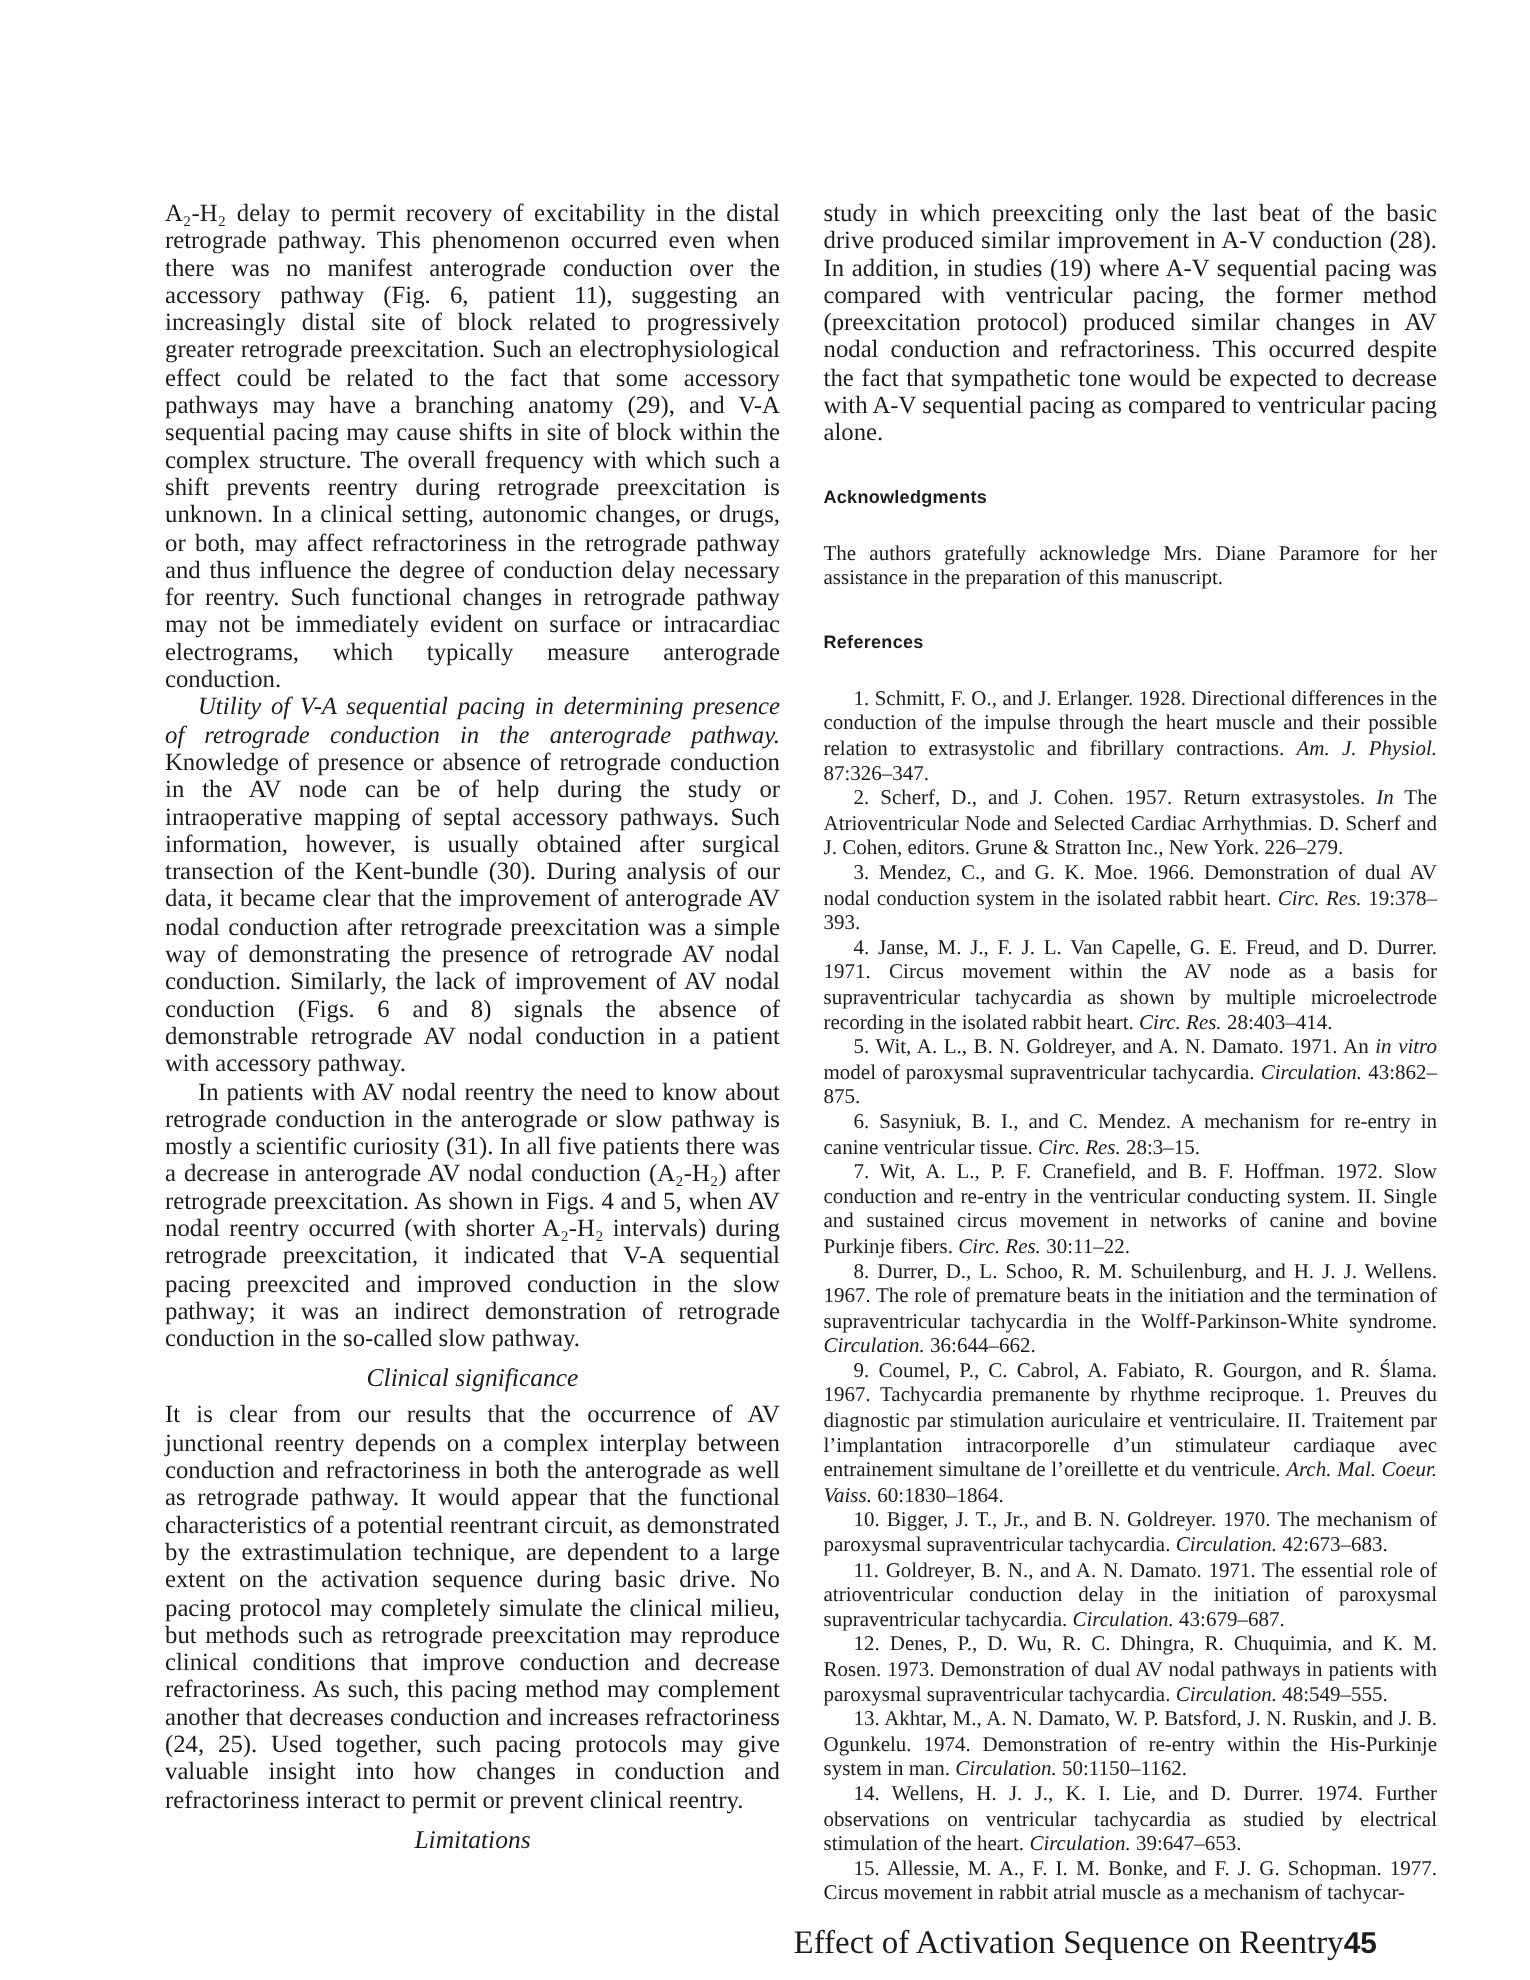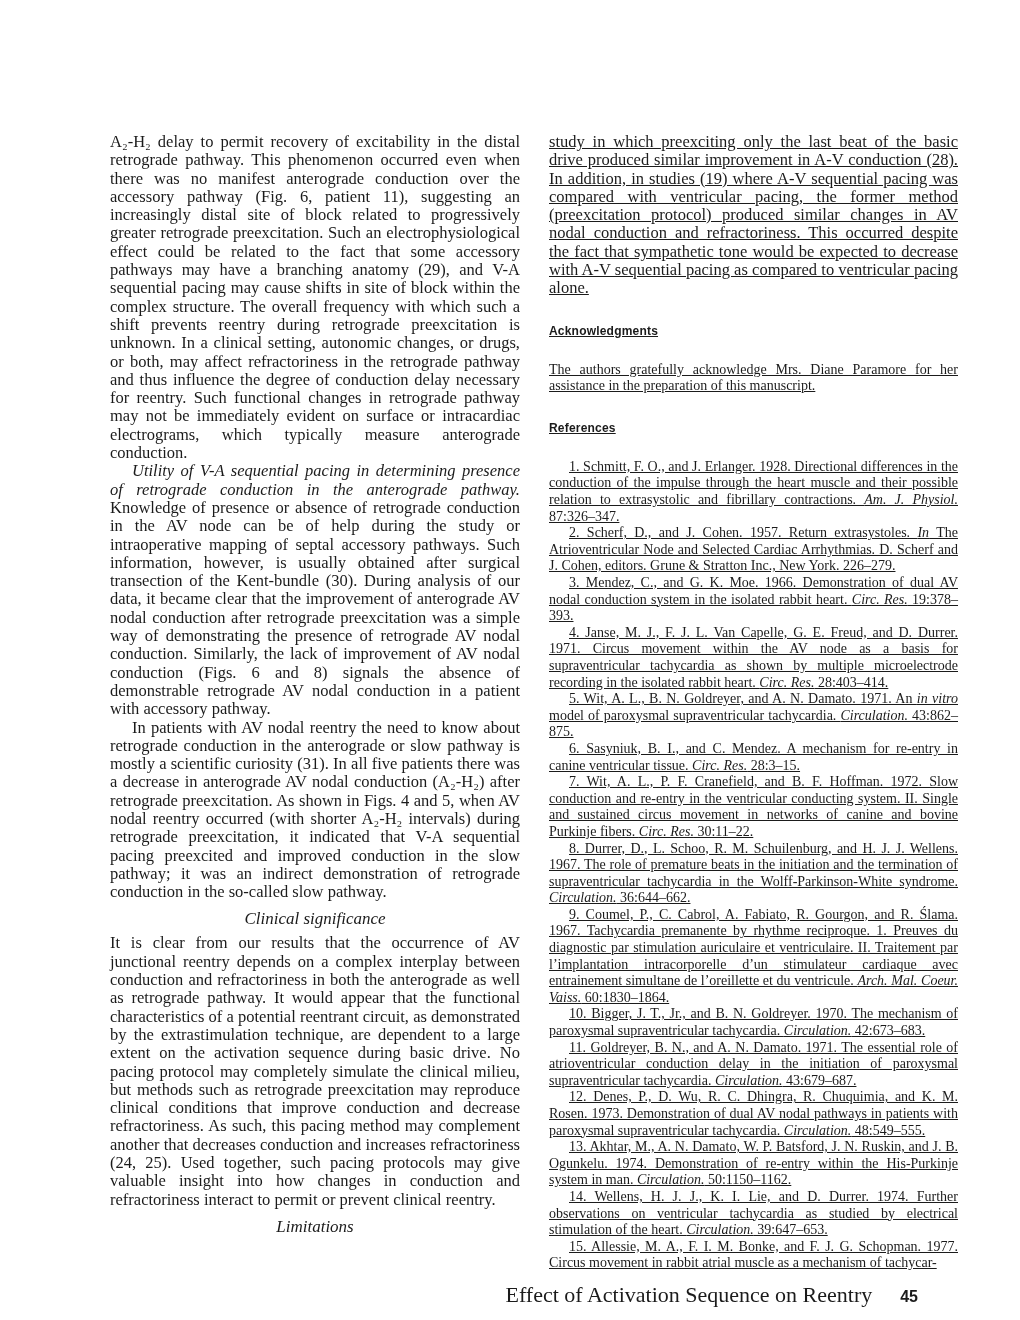--- a/index.html
+++ b/index.html
@@ -17,21 +17,21 @@
   }
   .columns {
     position: absolute;
     left: 90px; top: 133px;
     width: 848px;
     display: flex;
     gap: 29px;
     margin-left: 20px;
   }
   .col { width: 410px; }
-  .col.right { width: 409px; text-decoration: underline; }
+  .col.right { width: 409px; }
   p.body {
     font-size: 16.5px;
     line-height: 18.3px;
     text-align: justify;
     margin: 0;
   }
   .indent { text-indent: 22px; }
   h3.subhead {
     font-size: 17px;
     line-height: 20px;
@@ -62,22 +62,21 @@
     width: 918px;
     text-align: right;
     white-space: nowrap;
   }
   .runtitle {
     font-size: 22px;
   }
   .pagenum {
     font-family: "Liberation Sans", "DejaVu Sans", sans-serif;
     font-weight: bold;
-    font-size: 16px;
-    margin-left: 28px;
+    font-size: 20px;
   }
 </style>
 </head>
 <body>
 
 <div class="page">
 
   <div class="columns">
 
     <div class="col left">

